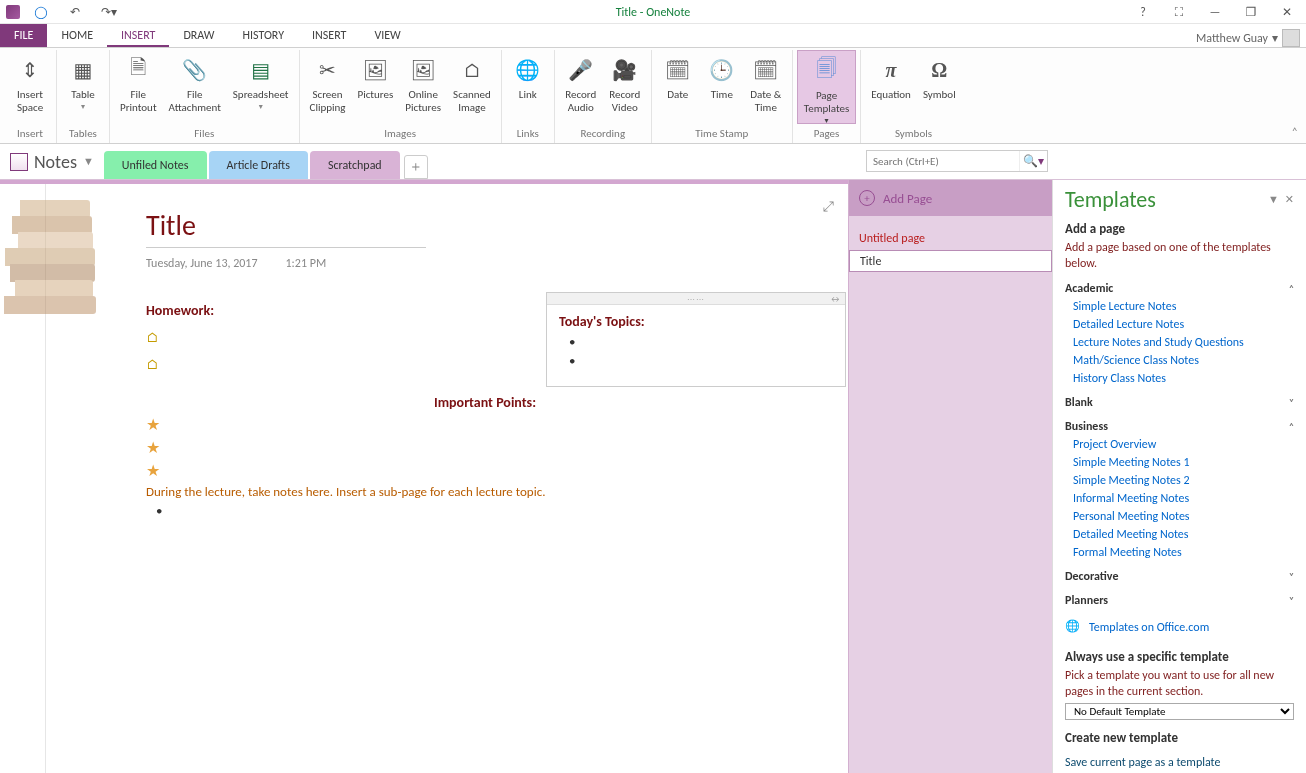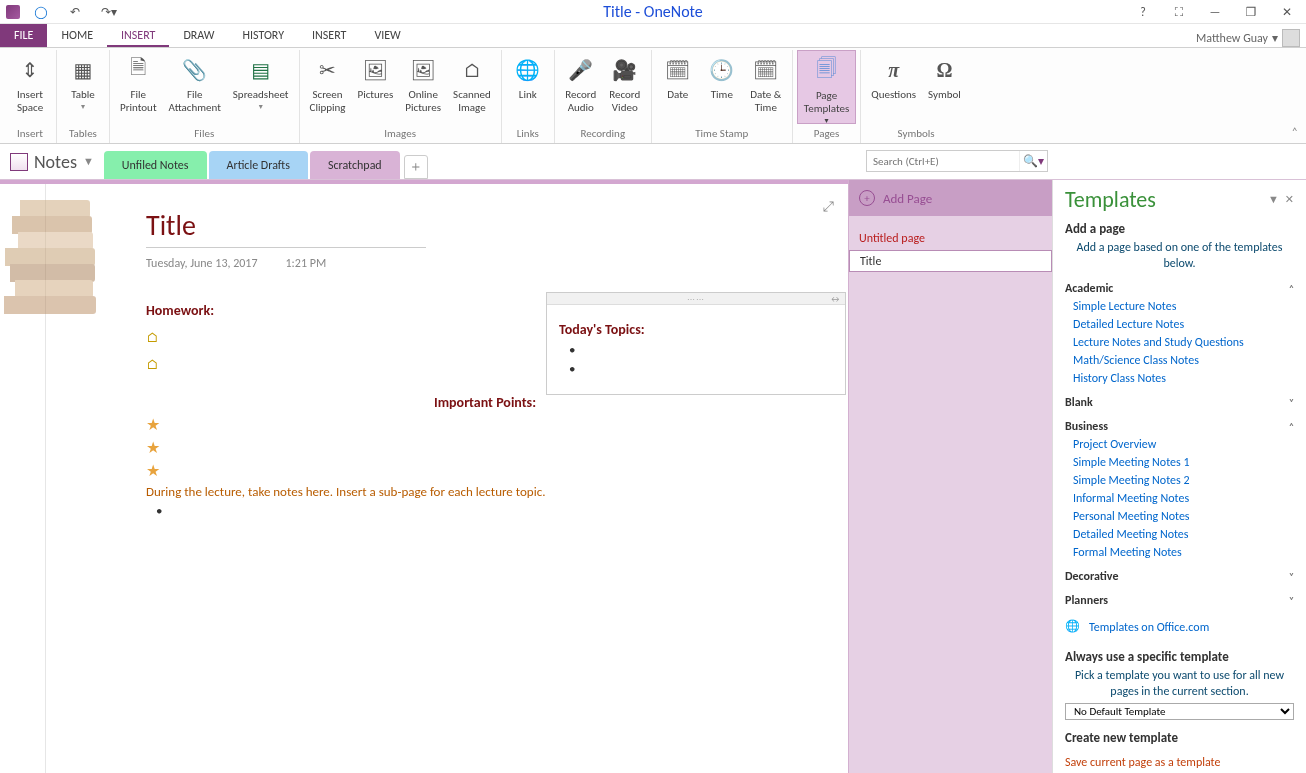--- a/index.html
+++ b/index.html
@@ -1,21 +1,21 @@
 <!DOCTYPE html>
 <html><head>
 <meta charset="utf-8">
 <style>
 * { margin: 0; padding: 0; box-sizing: border-box; font-family: "Segoe UI", Calibri, sans-serif; }
 body { background: #fff; font-size: 12px; color: #333; width: 1306px; height: 773px; overflow: hidden; position: relative; }
 
 
 .titlebar { height: 24px; display: flex; align-items: center; background: #fff; border-bottom: 1px solid #e6e6e6; position: relative; }
 .titlebar-left { display: flex; align-items: center; gap: 8px; padding-left: 6px; }
-.titlebar-center { position: absolute; left: 50%; transform: translateX(-50%); font-size: 16px; color: #1d4ed8; }
+.titlebar-center { position: absolute; left: 50%; transform: translateX(-50%); font-size: 12px; color: #15803d; }
 .titlebar-right { margin-left: auto; display: flex; align-items: center; gap: 10px; padding-right: 6px; }
 .titlebar-btn { width: 26px; height: 20px; display: flex; align-items: center; justify-content: center; color: #555; cursor: default; }
 .logo-sq { width: 14px; height: 14px; background: linear-gradient(135deg,#80397B,#a55aa0); border-radius: 2px; }
 .user-badge { width: 18px; height: 18px; background: #ddd; border: 1px solid #bbb; }
 
 
 .menu-tabs { height: 24px; display: flex; align-items: flex-end; border-bottom: 1px solid #d0d0d0; }
 .menu-tab { padding: 4px 14px 5px; font-size: 12px; color: #444; cursor: default; }
 .menu-tab.file { background: #80397B; color: #fff; }
 .menu-tab.active { color: #80397B; border-bottom: 2px solid #80397B; padding-bottom: 3px; }
@@ -55,21 +55,21 @@
 .title-underline { border-bottom: 1px solid #ccc; width: 280px; }
 .date-row { margin-top: 8px; font-size: 12px; color: #888; display:flex; gap:28px;align-items:flex-end;}
 .heading { font-size: 14px; color: #7b1113; font-weight: 600; margin-top: 32px;}
 .house-icon { font-size: 14px; color: #c49b00; margin-top: 10px; }
 .star-icon { font-size: 16px; color: #e8a33d; margin-top: 4px; }
 .lecture-desc { font-size: 13px; color: #b85c00; margin-top: 4px;}
 .bullet { margin-left: 10px; margin-top: 4px; font-size: 13px;}
 .floating-box { position: absolute; left: 500px; top: 112px; width: 300px; border: 1px solid #ccc; background: #fff; }
 .floating-box-header { height: 12px; background: #f1f1f1; border-bottom: 1px solid #ddd; display:flex; align-items:center; justify-content:center;}
 .floating-box-header .dots { color:#aaa; font-size:8px; letter-spacing:1px;}
-.floating-box-body { padding: 16px 12px 18px;}
+.floating-box-body { padding: 8px 12px 18px;}
 .floating-heading { font-size: 14px; color: #7b1113; font-weight: 600;}
 .expand-icon { position:absolute; top: 18px; right: 14px; color:#888; font-size:14px; cursor:default;}
 
 
 .books-deco { position: absolute; left: -10px; top: 20px; width: 110px; height: 150px; opacity: 0.5; }
 .book { display:block; height:18px; margin-bottom:-2px; border-radius:0 3px 3px 0; }
 
 
 .page-panel { width: 204px; background: #e6d0e4; border-left: 1px solid #d3b0d0; }
 .add-page-row { height: 36px; background: #c89ec5; display:flex; align-items:center; gap:8px; padding:0 10px; color:#974e93; cursor:default; font-size:13px;}
@@ -78,28 +78,28 @@
 .page-item.untitled { color:#b91c1c; }
 .page-item.selected { background:#fff; border:1px solid #b88cb5; color:#333;}
 
 
 .templates-panel { width: 254px; border-left: 1px solid #ddd; background: #fff; display:flex; flex-direction:column; padding: 6px 12px 8px; overflow:hidden;}
 .tpl-header { display:flex; align-items:center; font-size:20px; color:#217346; color:#3b7a3a; }
 .tpl-header span:first-child { color:#3bae3b; font-family:Calibri; font-size:22px; color:#3a913a;}
 .tpl-panel-title{ font-size:22px; color:#3a913a; flex:1;}
 .tpl-header .ctl { color:#888; font-size:11px; margin-left:6px; cursor:default;}
 .tpl-sub { font-weight:bold; font-size:13px; margin-top:8px; color:#333;}
-.tpl-desc { font-size:12px; color:#0c4a6e; margin-top:4px; line-height:1.3;text-align:center;}
+.tpl-desc { font-size:12px; color:#7f1d1d; margin-top:4px; line-height:1.3;}
 .tpl-cat { font-weight:bold; font-size:12px; margin-top:10px; display:flex; align-items:center; cursor:default;}
 .tpl-cat .caret { margin-left:auto; color:#777; font-size:10px;}
 .tpl-link { color:#0066cc; font-size:12px; margin-left:8px; margin-top:4px; cursor:default; }
 .tpl-office-row { display:flex; align-items:center; gap:8px; margin-top:12px;}
 .tpl-office-icon{ width:16px; height:16px; color:#1e7fd6;}
 .tpl-select { width:100%; height:22px; border:1px solid #aaa; margin-top:4px; font-size:11px; padding:0 4px; background:#fff;}
-.tpl-action { color:#c2410c; font-size:12px; margin-top:10px; cursor:default;}
+.tpl-action { color:#0c4a6e; font-size:12px; margin-top:10px; cursor:default;}
 </style>
 </head>
 <body>
 
 <div class="titlebar">
   <div class="titlebar-left">
     <span class="logo-sq"></span>
     <span class="titlebar-btn" style="color:#1d7ad6;">◯</span>
     <span class="titlebar-btn">↶</span>
     <span class="titlebar-btn">↷▾</span>
@@ -244,21 +244,21 @@
 Templates</span>
           <span style="font-size:8px;">▾</span>
         </div>
     </div>
     <div class="ribbon-group-label">Pages</div>
   </div>
   <div class="ribbon-group" style="border-right:none;">
     <div class="ribbon-group-buttons">
       <div class="ribbon-btn">
           <div class="ribbon-icon" style="font-family:serif;font-style:italic;font-weight:bold;">π</div>
-          <span>Questions</span>
+          <span>Equation</span>
         </div>
       <div class="ribbon-btn">
           <div class="ribbon-icon" style="font-family:serif;font-weight:bold;">Ω</div>
           <span>Symbol</span>
         </div>
     </div>
     <div class="ribbon-group-label">Symbols</div>
   </div>
   <div class="ribbon-collapse">˄</div>
 </div>

